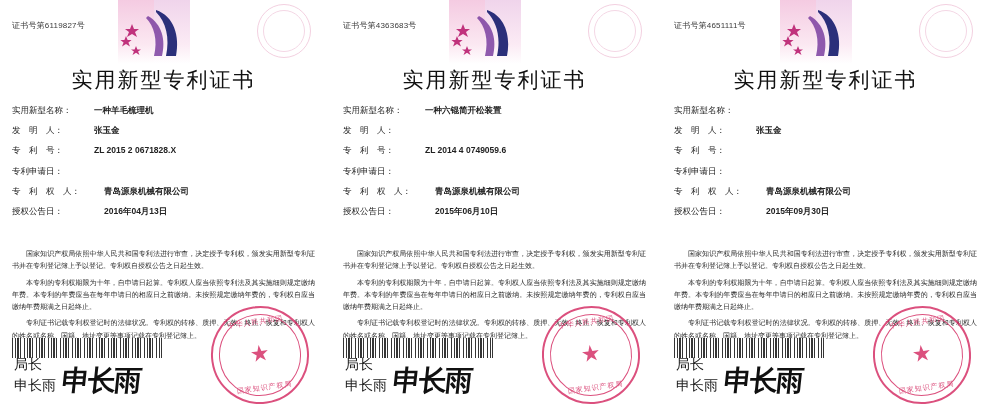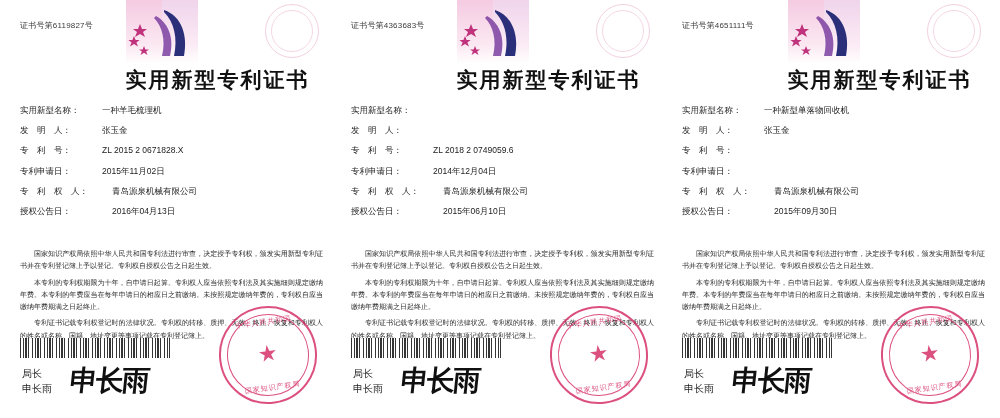--- a/index.html
+++ b/index.html
@@ -13,21 +13,20 @@
     font-family: "Liberation Sans", sans-serif;
     overflow: hidden;
   }
   .sheet-row {
     display: flex;
     flex-direction: row;
     width: 960px;
     height: 418px;
     align-items: flex-start;
     justify-content: space-between;
-    padding-left: 8px;
   }
   .certificate {
     position: relative;
     width: 327px;
     height: 414px;
     background: #ffffff;
     overflow: hidden;
     flex: 0 0 auto;
   }
   .certificate + .certificate { margin-left: 4px; }
@@ -84,24 +83,23 @@
   }
 
   .cert-title {
     position: absolute;
     top: 66px;
     left: 0;
     width: 100%;
     text-align: center;
     font-family: "DejaVu Serif", "Liberation Serif", serif;
     font-size: 21px;
-    font-weight: bold;
+    font-weight: normal;
     color: #111111;
     letter-spacing: 2px;
-    margin-left: 46px;
   }
 
   .fields {
     position: absolute;
     top: 105px;
     left: 12px;
     right: 12px;
   }
   .field-row {
     display: flex;
@@ -116,20 +114,21 @@
     width: 82px;
     color: #222222;
     white-space: nowrap;
   }
   .field-label.wide { width: 92px; }
   .field-value {
     flex: 1 1 auto;
     color: #222222;
     white-space: nowrap;
     overflow: hidden;
+    font-weight: bold;
   }
 
   .body-text {
     position: absolute;
     top: 248px;
     left: 12px;
     right: 12px;
     font-size: 7px;
     line-height: 1.75;
     color: #2a2a2a;
@@ -190,21 +189,21 @@
     font-family: "DejaVu Serif", "Liberation Serif", serif;
   }
   .seal-text-top { top: 9px; }
   .seal-text-bottom { bottom: 9px; }
 
   
   .director {
     position: absolute;
     left: 14px;
     bottom: 18px;
-    font-size: 10px;
+    font-size: 14px;
     color: #1a1a1a;
     line-height: 1.5;
   }
   .signature {
     position: absolute;
     left: 62px;
     bottom: 14px;
     font-family: "DejaVu Serif", "Liberation Serif", serif;
     font-size: 28px;
     font-weight: bold;
@@ -243,21 +242,20 @@
       <div class="field-row">
         <span class="field-label">发　明　人：</span>
         <span class="field-value">张玉金</span>
       </div>
       <div class="field-row">
         <span class="field-label">专　利　号：</span>
         <span class="field-value">ZL 2015 2 0671828.X</span>
       </div>
       <div class="field-row">
         <span class="field-label">专利申请日：</span>
-        <span class="field-value">2015年11月02日</span>
       </div>
       <div class="field-row">
         <span class="field-label wide">专　利　权　人：</span>
         <span class="field-value">青岛源泉机械有限公司</span>
       </div>
       <div class="field-row">
         <span class="field-label wide">授权公告日：</span>
         <span class="field-value">2016年04月13日</span>
       </div>
     </div>
@@ -296,31 +294,31 @@
         <path d="M18 40 l1.4 3.4 3.6 0 -2.9 2.1 1.4 3.4 -3.5 -2.1 -3.5 2.1 1.4 -3.4 -2.9 -2.1 3.6 0 z" fill="#c0327c"></path>
       </svg>
     </div>
     <div class="top-seal"></div>
     <div class="cert-number">证书号第4363683号</div>
     <div class="cert-title">实用新型专利证书</div>
 
     <div class="fields">
       <div class="field-row">
         <span class="field-label">实用新型名称：</span>
+        <span class="field-value">一种六锟简开松装置</span>
       </div>
       <div class="field-row">
         <span class="field-label">发　明　人：</span>
       </div>
       <div class="field-row">
         <span class="field-label">专　利　号：</span>
-        <span class="field-value">ZL 2018 2 0749059.6</span>
+        <span class="field-value">ZL 2014 4 0749059.6</span>
       </div>
       <div class="field-row">
         <span class="field-label">专利申请日：</span>
-        <span class="field-value">2014年12月04日</span>
       </div>
       <div class="field-row">
         <span class="field-label wide">专　利　权　人：</span>
         <span class="field-value">青岛源泉机械有限公司</span>
       </div>
       <div class="field-row">
         <span class="field-label wide">授权公告日：</span>
         <span class="field-value">2015年06月10日</span>
       </div>
     </div>
@@ -359,21 +357,20 @@
         <path d="M18 40 l1.4 3.4 3.6 0 -2.9 2.1 1.4 3.4 -3.5 -2.1 -3.5 2.1 1.4 -3.4 -2.9 -2.1 3.6 0 z" fill="#c0327c"></path>
       </svg>
     </div>
     <div class="top-seal"></div>
     <div class="cert-number">证书号第4651111号</div>
     <div class="cert-title">实用新型专利证书</div>
 
     <div class="fields">
       <div class="field-row">
         <span class="field-label">实用新型名称：</span>
-        <span class="field-value">一种新型单落物回收机</span>
       </div>
       <div class="field-row">
         <span class="field-label">发　明　人：</span>
         <span class="field-value">张玉金</span>
       </div>
       <div class="field-row">
         <span class="field-label">专　利　号：</span>
       </div>
       <div class="field-row">
         <span class="field-label">专利申请日：</span>

